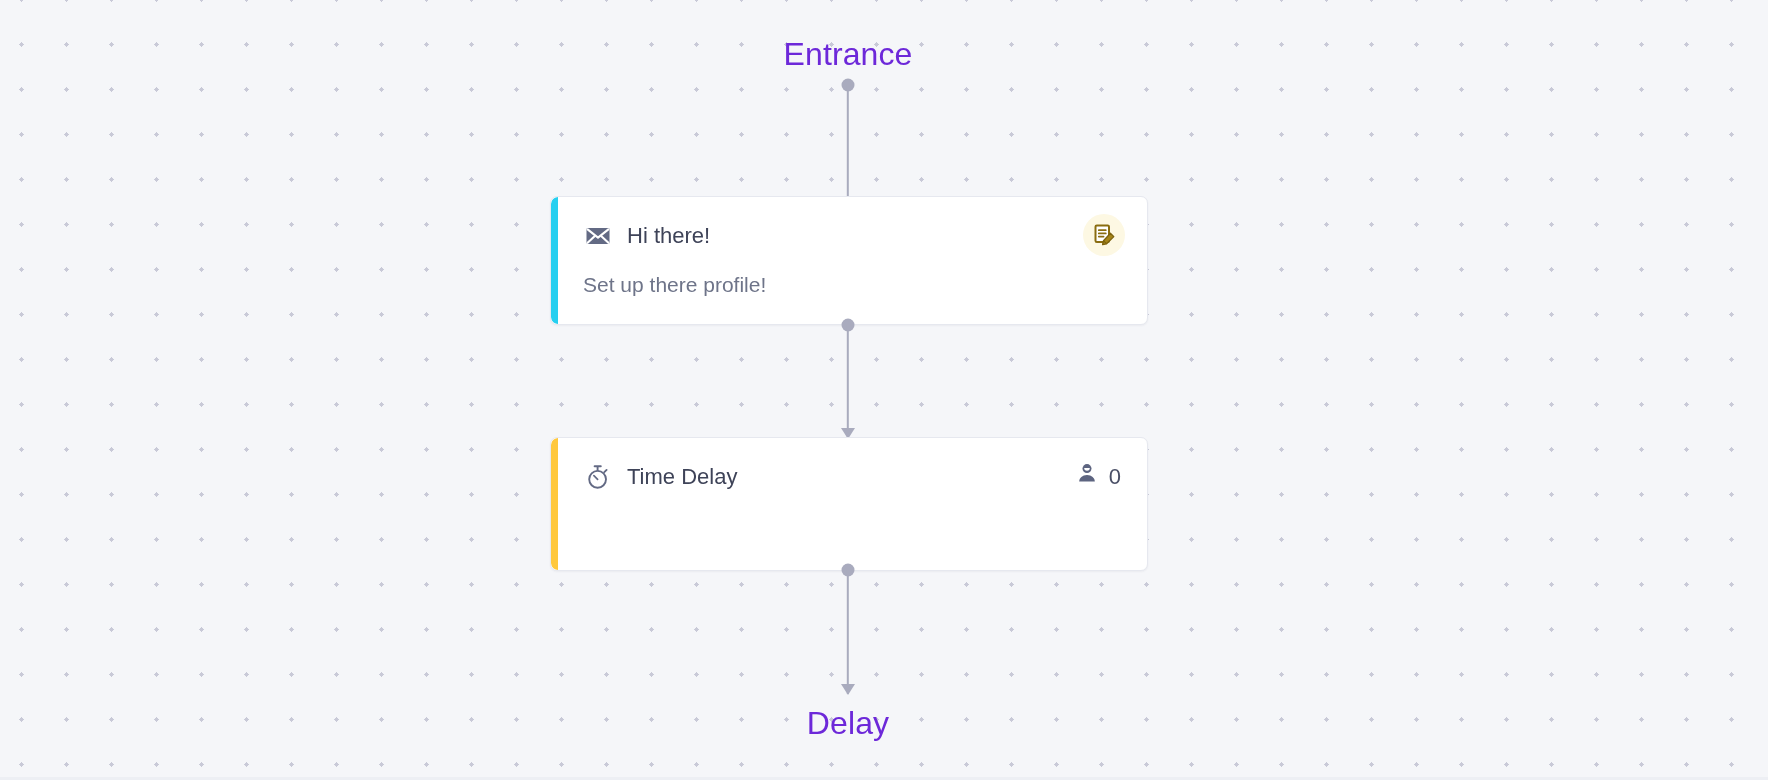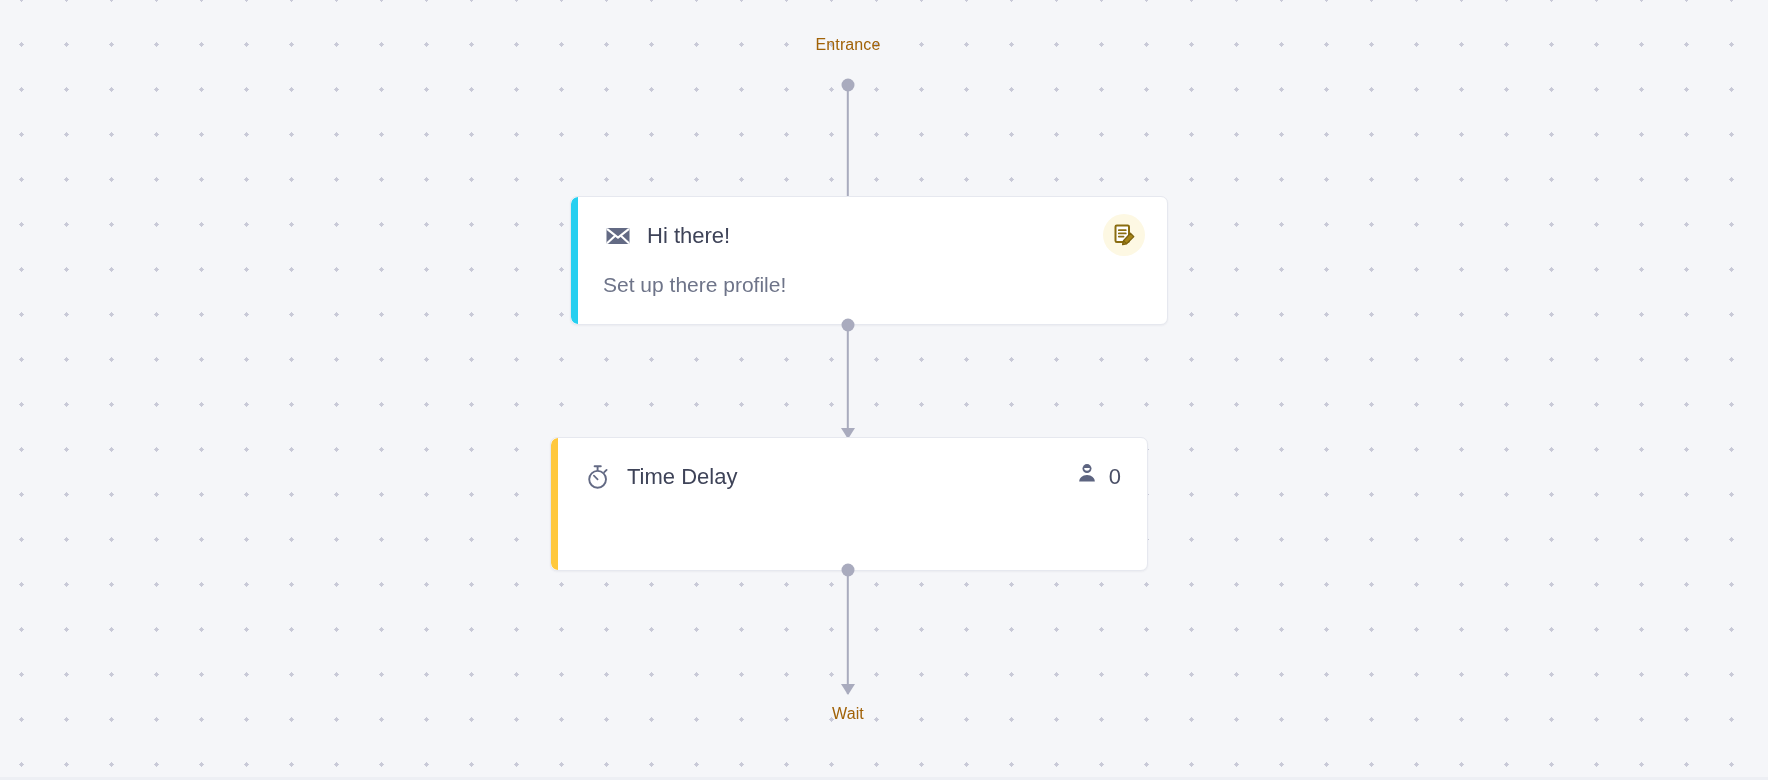--- a/index.html
+++ b/index.html
@@ -21,22 +21,22 @@
   }
 
   #canvas {
     position: absolute;
     inset: 0;
   }
 
   
   .terminal-label {
     position: absolute;
-    font-size: 16px;
-    color: #a16207;
+    font-size: 32px;
+    color: #6d28d9;
     letter-spacing: 0.1px;
     white-space: nowrap;
     transform: translateX(-50%);
     font-weight: 400;
   }
   #entrance-label { left: 848px; top: 36px; }
   #exit-label     { left: 848px; top: 705px; }
 
   
   .connector {
@@ -84,21 +84,21 @@
   .node-card {
     position: absolute;
     left: 550px;
     width: 598px;
     background: #FFFFFF;
     border: 1px solid #E6E8EF;
     border-radius: 7px;
     box-shadow: 0 1px 2px rgba(40,45,70,0.05);
     overflow: hidden;
   }
-  #node-email     { top: 196px; height: 129px; margin-left: 20px; }
+  #node-email     { top: 196px; height: 129px; }
   #node-delay     { top: 437px; height: 134px; text-align: center; }
 
   .accent-bar {
     position: absolute;
     left: 0;
     top: 0;
     bottom: 0;
     width: 7px;
     border-radius: 7px 0 0 7px;
   }
@@ -274,17 +274,17 @@
 
     </div>
   </div>
 
   <div id="connector-exit" class="connector">
     <div class="conn-dot" style="background: rgb(169, 171, 190);"></div>
     <div class="conn-line" style="background: rgb(169, 171, 190);"></div>
     <div class="conn-arrow" style="border-top-color: rgb(169, 171, 190);"></div>
   </div>
 
-  <div id="exit-label" class="terminal-label">Wait</div>
+  <div id="exit-label" class="terminal-label">Delay</div>
 
   <div id="bottom-edge"></div>
 
 </div>
 
 </body></html>

